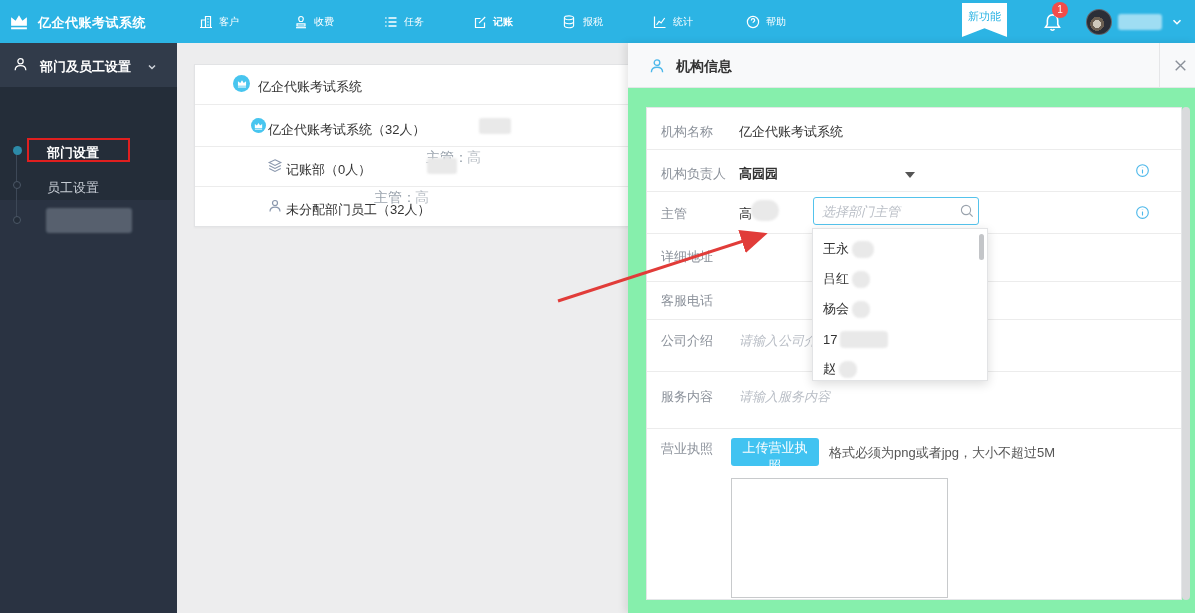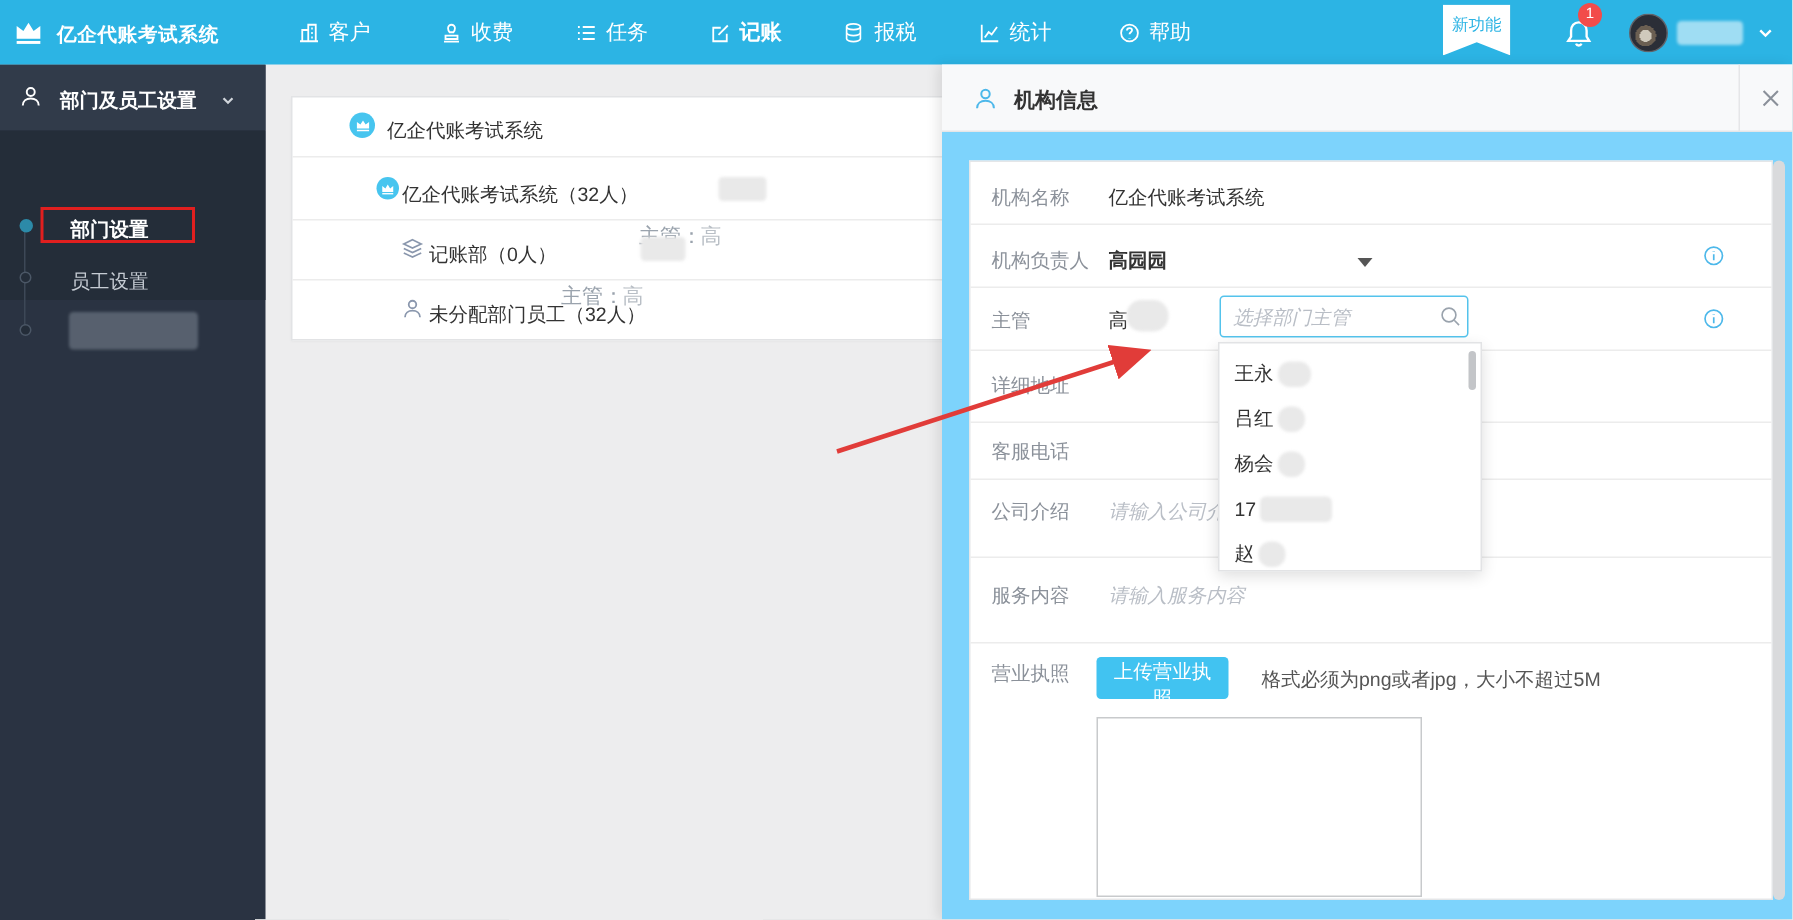--- a/index.html
+++ b/index.html
@@ -2,21 +2,21 @@
 <html><head>
 <meta charset="utf-8">
 <style>
   html,body{margin:0;padding:0;background:#dfe1e4;}
   *{box-sizing:border-box;font-family:"Liberation Sans","DejaVu Sans",sans-serif;}
   .screen{position:relative;width:1195px;height:613px;overflow:hidden;background:#ededee;}
   .abs{position:absolute;}
   
   .topbar{position:absolute;left:0;top:0;width:1195px;height:43px;background:#2cb4e4;z-index:20;}
   .logo-text{position:absolute;left:38px;top:14px;font-size:13px;font-weight:bold;color:#fff;letter-spacing:.5px;}
-  .nav-item{position:absolute;top:0;height:43px;display:flex;align-items:center;gap:5px;color:#fff;font-size:14px;cursor:pointer;}
+  .nav-item{position:absolute;top:0;height:43px;display:flex;align-items:center;gap:5px;color:#fff;font-size:10px;cursor:pointer;}
   .ribbon{position:absolute;left:962px;top:3px;width:45px;height:34px;background:#fff;
           clip-path:polygon(0 0,100% 0,100% 100%,50% 74%,0 100%);box-shadow:0 1px 3px rgba(0,0,0,.2);}
   .ribbon span{position:absolute;left:0;top:6px;width:100%;text-align:center;font-size:11px;color:#2cb4e4;}
   .badge{position:absolute;left:1052px;top:2px;min-width:16px;height:16px;border-radius:8px;background:#f24c4a;
          color:#fff;font-size:10px;line-height:16px;text-align:center;z-index:2;}
   .avatar{position:absolute;left:1086px;top:9px;width:26px;height:26px;border-radius:50%;
           background:radial-gradient(circle at 42% 58%, #cfc9bc 0 4px, #6b5f52 4px 7px, #2b2e37 7px);border:1px solid rgba(255,255,255,.25);}
   .redact{border-radius:3px;filter:blur(1px);}
   .redact-topbar{background:rgba(255,255,255,.55);}
   .redact-sidebar{background:rgba(205,215,225,.28);}
@@ -34,35 +34,35 @@
   
   .list-card{position:absolute;left:194px;top:64px;width:434px;height:163px;background:#fff;border:1px solid #e2e3e5;border-right:none;box-shadow:0 1px 2px rgba(0,0,0,.04);}
   .divider{position:absolute;left:0;width:100%;height:1px;background:#ececec;}
   .crown-chip{position:absolute;border-radius:50%;background:#47c5ef;display:flex;align-items:center;justify-content:center;}
   .row-text{position:absolute;font-size:13px;color:#333;white-space:nowrap;}
   .mgr-label{position:absolute;font-size:14px;color:#9aa3ad;white-space:nowrap;margin-top:28px;}
   
   .annotation{position:absolute;left:390px;top:303px;font-size:15px;color:#e13c39;z-index:40;white-space:nowrap;}
   .arrow-svg{position:absolute;left:550px;top:224px;z-index:50;pointer-events:none;}
   
-  .panel{position:absolute;left:628px;top:43px;width:567px;height:570px;background:#7dd3fc;box-shadow:-3px 0 8px rgba(0,0,0,.10);z-index:30;}
+  .panel{position:absolute;left:628px;top:43px;width:567px;height:570px;background:#86efac;box-shadow:-3px 0 8px rgba(0,0,0,.10);z-index:30;}
   .panel-header{position:absolute;left:0;top:0;width:567px;height:45px;background:#f8f9fa;border-bottom:1px solid #e5e6e8;}
   .panel-title{position:absolute;left:48px;top:15px;font-size:14px;color:#333;font-weight:bold;}
   .ph-vdiv{position:absolute;left:531px;top:0;width:1px;height:45px;background:#e5e6e8;}
   .panel-card{position:absolute;left:18px;top:64px;width:536px;height:493px;background:#fff;border:1px solid #e4e6e8;}
   .scroll-strip{position:absolute;left:554px;top:64px;width:8px;height:493px;background:#d9dadc;border-radius:4px;}
   .f-label{position:absolute;left:14px;font-size:13px;color:#8b919a;white-space:nowrap;}
   .f-value{position:absolute;left:92px;font-size:13px;color:#333;white-space:nowrap;}
   .f-placeholder{position:absolute;left:92px;font-size:13px;color:#b9bec6;font-style:italic;white-space:nowrap;}
   .caret-down{position:absolute;left:258px;top:64px;width:0;height:0;border-left:5px solid transparent;border-right:5px solid transparent;border-top:6px solid #555;cursor:pointer;}
   .info-chip{position:absolute;left:488px;cursor:pointer;}
   .search-input{position:absolute;left:166px;top:89px;width:166px;height:28px;border:1px solid #54c3ec;border-radius:3px;background:#fff;font-size:13px;color:#333;padding:0 26px 0 8px;outline:none;}
   .search-input::placeholder{color:#b9bec6;font-style:italic;}
   .upload-btn{position:absolute;left:84px;top:330px;width:88px;height:28px;background:#41c3f1;border:none;border-radius:3px;color:#fff;font-size:13px;cursor:pointer;}
-  .upload-hint{position:absolute;left:182px;top:336px;font-size:13px;color:#555;white-space:nowrap;margin-left:12px;}
+  .upload-hint{position:absolute;left:182px;top:336px;font-size:13px;color:#555;white-space:nowrap;}
   .upload-box{position:absolute;left:84px;top:370px;width:217px;height:120px;border:1px solid #c8cacc;background:#fff;}
   .dropdown{position:absolute;left:184px;top:185px;width:176px;height:153px;background:#fff;border:1px solid #e2e3e5;
             box-shadow:0 3px 10px rgba(0,0,0,.14);z-index:6;overflow:hidden;}
   .dd-item{position:absolute;left:10px;height:30px;display:flex;align-items:center;gap:3px;font-size:13px;color:#333;cursor:pointer;width:150px;}
   .dd-thumb{position:absolute;right:3px;top:5px;width:5px;height:26px;border-radius:3px;background:#c3c5c8;cursor:pointer;}
   svg{display:block;}
 </style>
 </head>
 <body>
 

